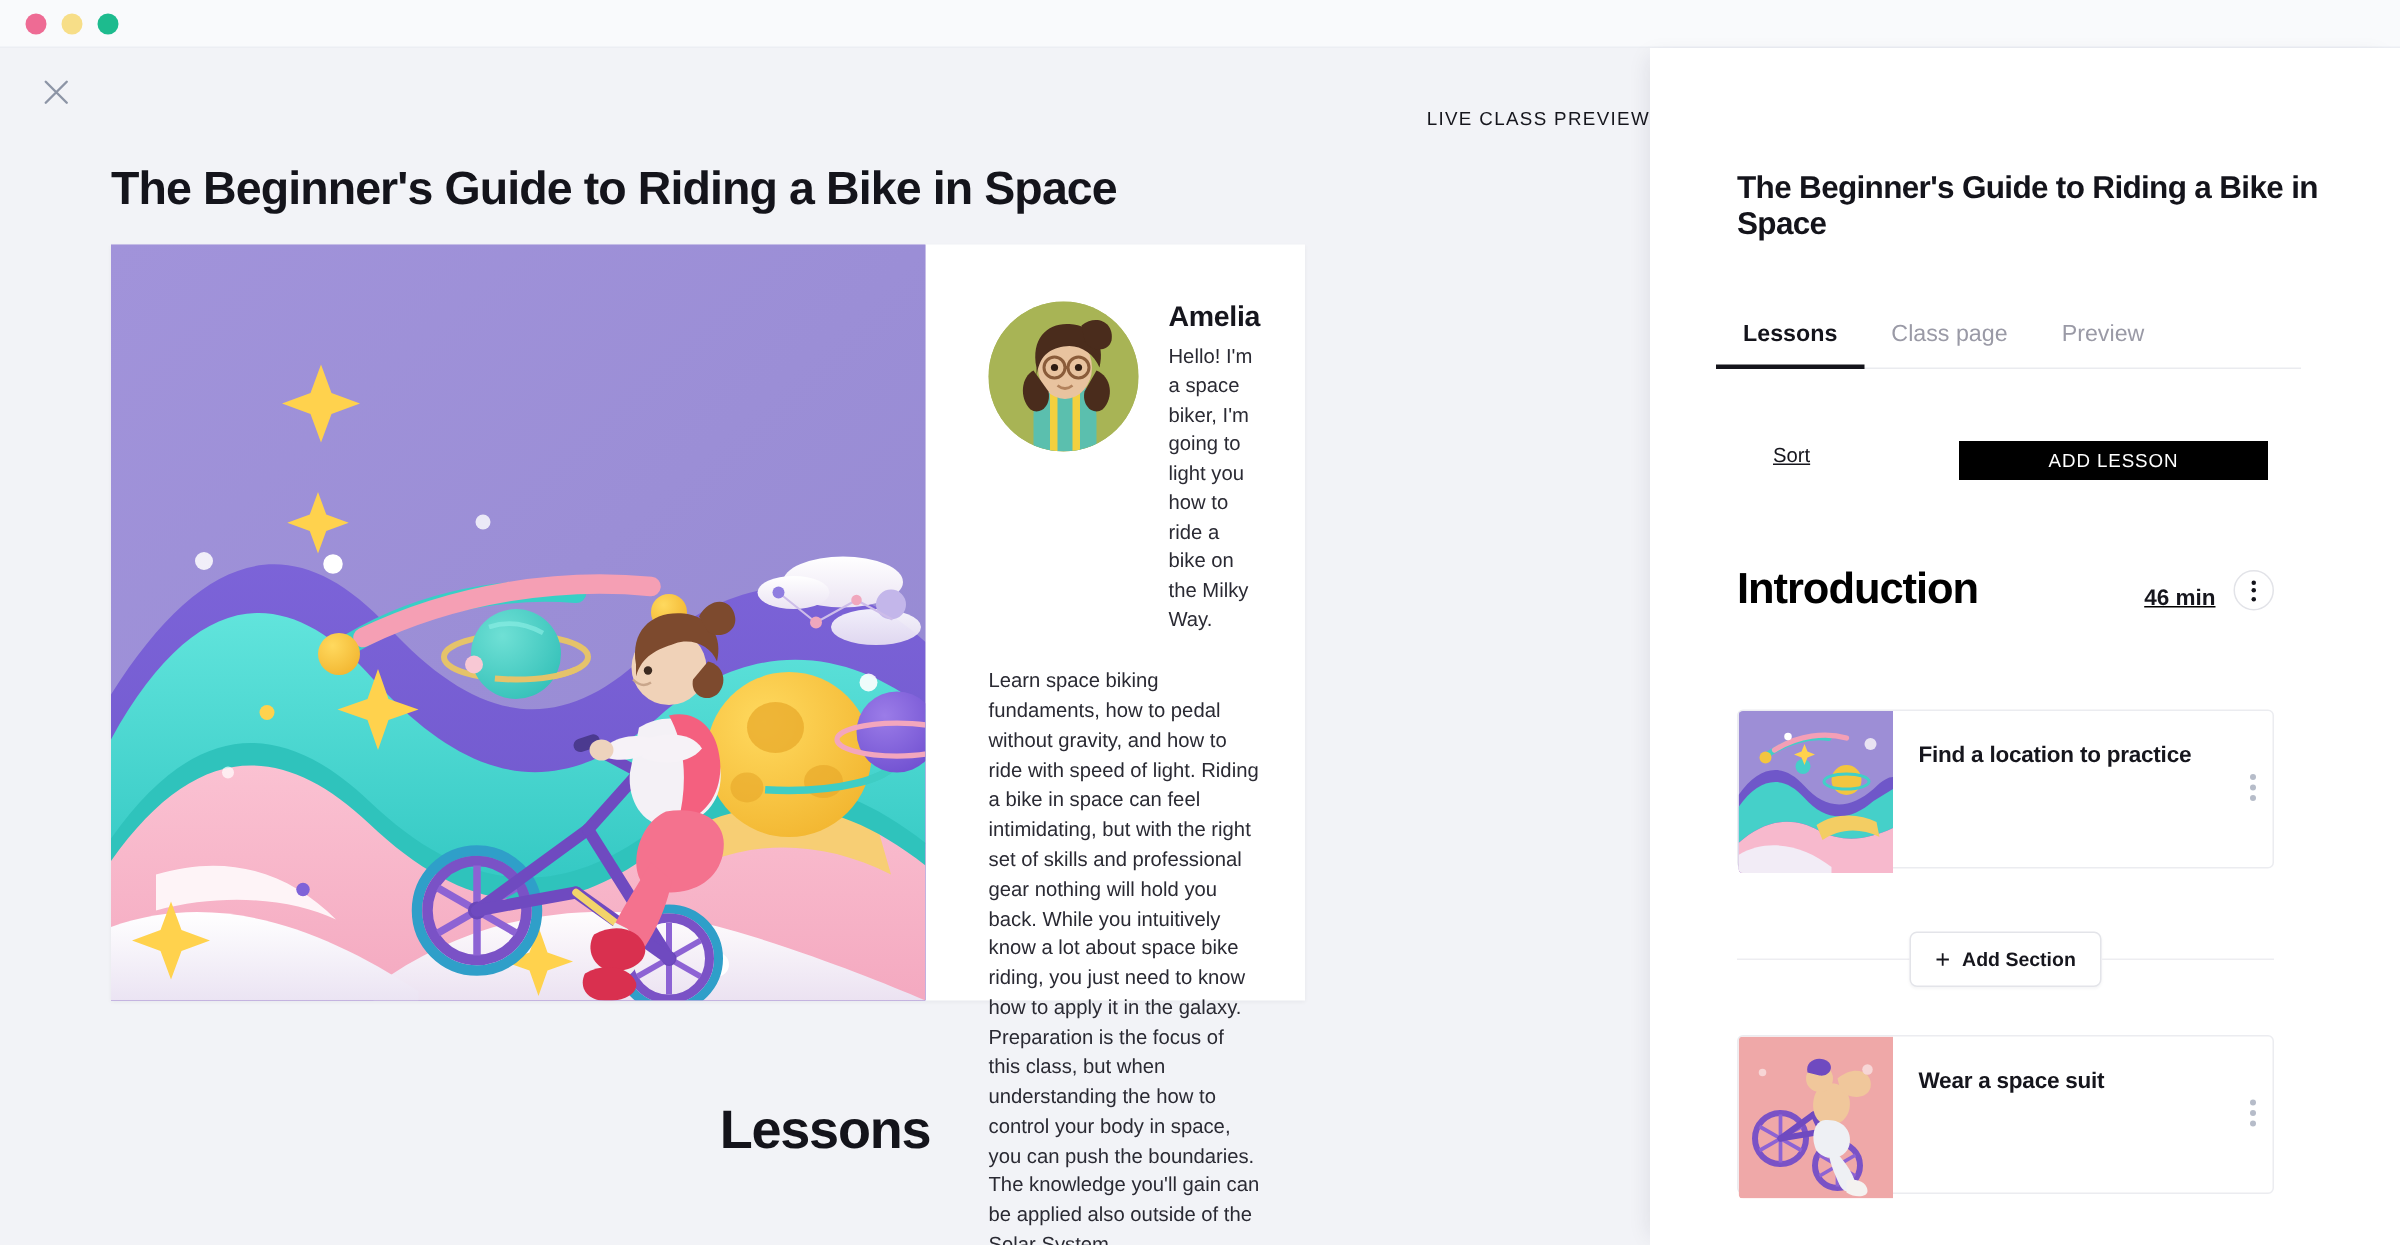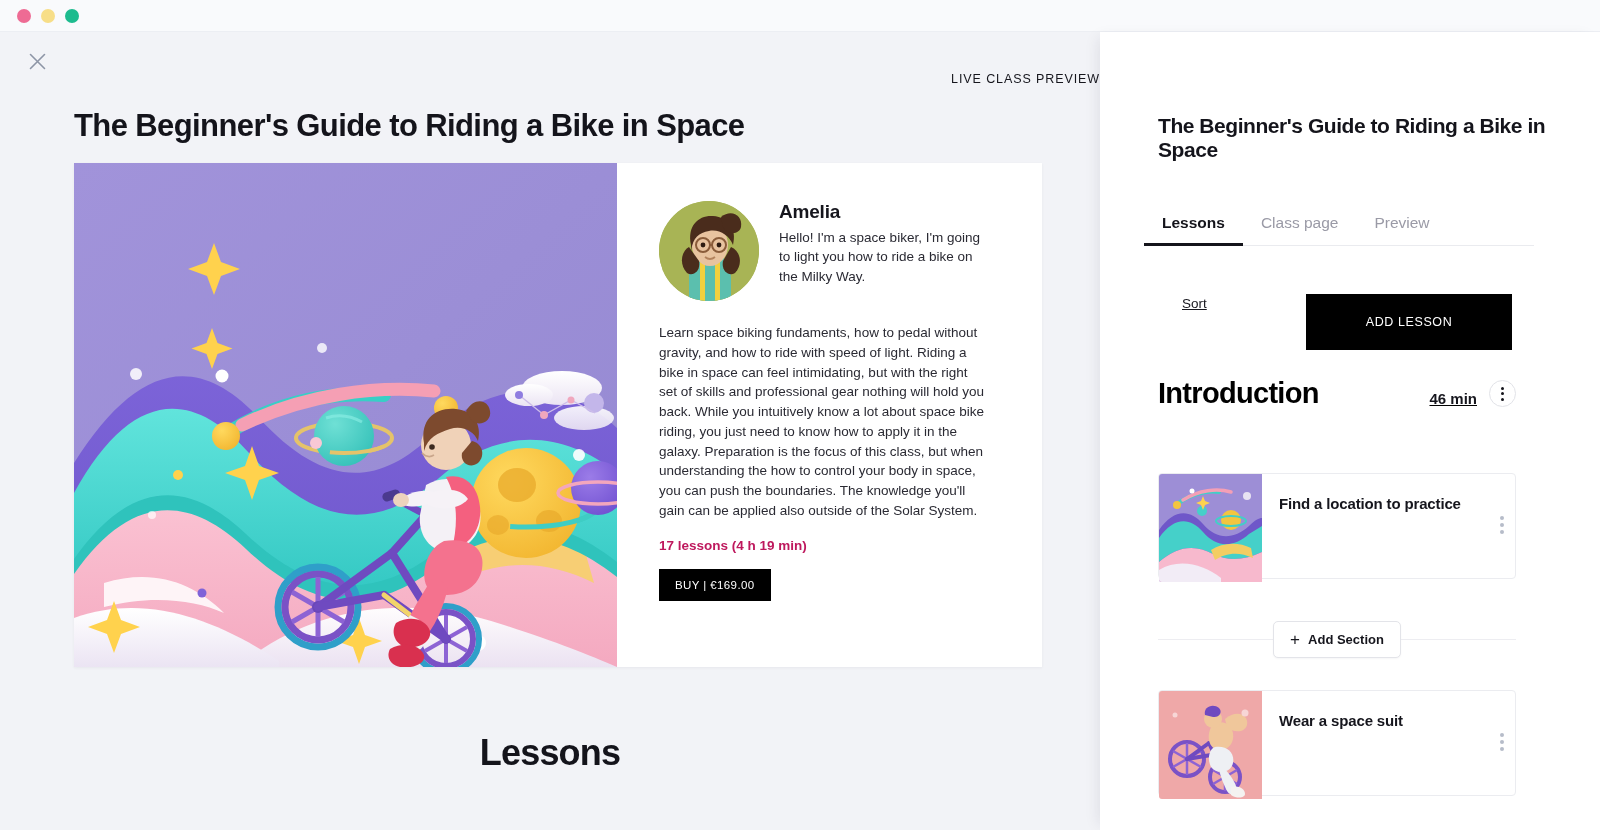--- a/index.html
+++ b/index.html
@@ -42,21 +42,21 @@
   #course-title {
     position: absolute; top: 76px; left: 74px;
     width: 980px;
     font-size: 31px; font-weight: 700; letter-spacing: -0.6px;
     color: #14141b;
   }
 
   
   #hero-card {
     position: absolute; top: 131px; left: 74px;
-    width: 968px; height: 504px;
+    width: 796px; height: 504px;
     background: #ffffff;
     display: flex;
     box-shadow: 0 1px 3px rgba(20,20,35,0.05);
   }
   #hero-art {
     position: relative;
     width: 543px; height: 504px;
     background: #9d8ed6;
     overflow: hidden;
     flex: none;
@@ -131,21 +131,21 @@
   }
   .tab.active { color: #14141b; font-weight: 700; border-bottom-color: #14141b; }
 
   #sort-link {
     position: absolute; top: 264px; left: 58px;
     font-size: 13.5px; color: #16161d;
     text-decoration: underline; cursor: pointer; margin-left: 24px;
   }
   #add-lesson-btn {
     position: absolute; top: 262px; left: 206px;
-    width: 206px; height: 56px;
+    width: 206px; height: 26px;
     background: #000000; color: #ffffff;
     font-size: 12.5px; font-weight: 500; letter-spacing: 0.6px;
     border: none; cursor: pointer;
     font-family: "Liberation Sans", sans-serif;
   }
 
   #section-header {
     position: absolute; top: 345px; left: 58px; width: 358px;
     display: flex; align-items: center; justify-content: space-between;
   }

